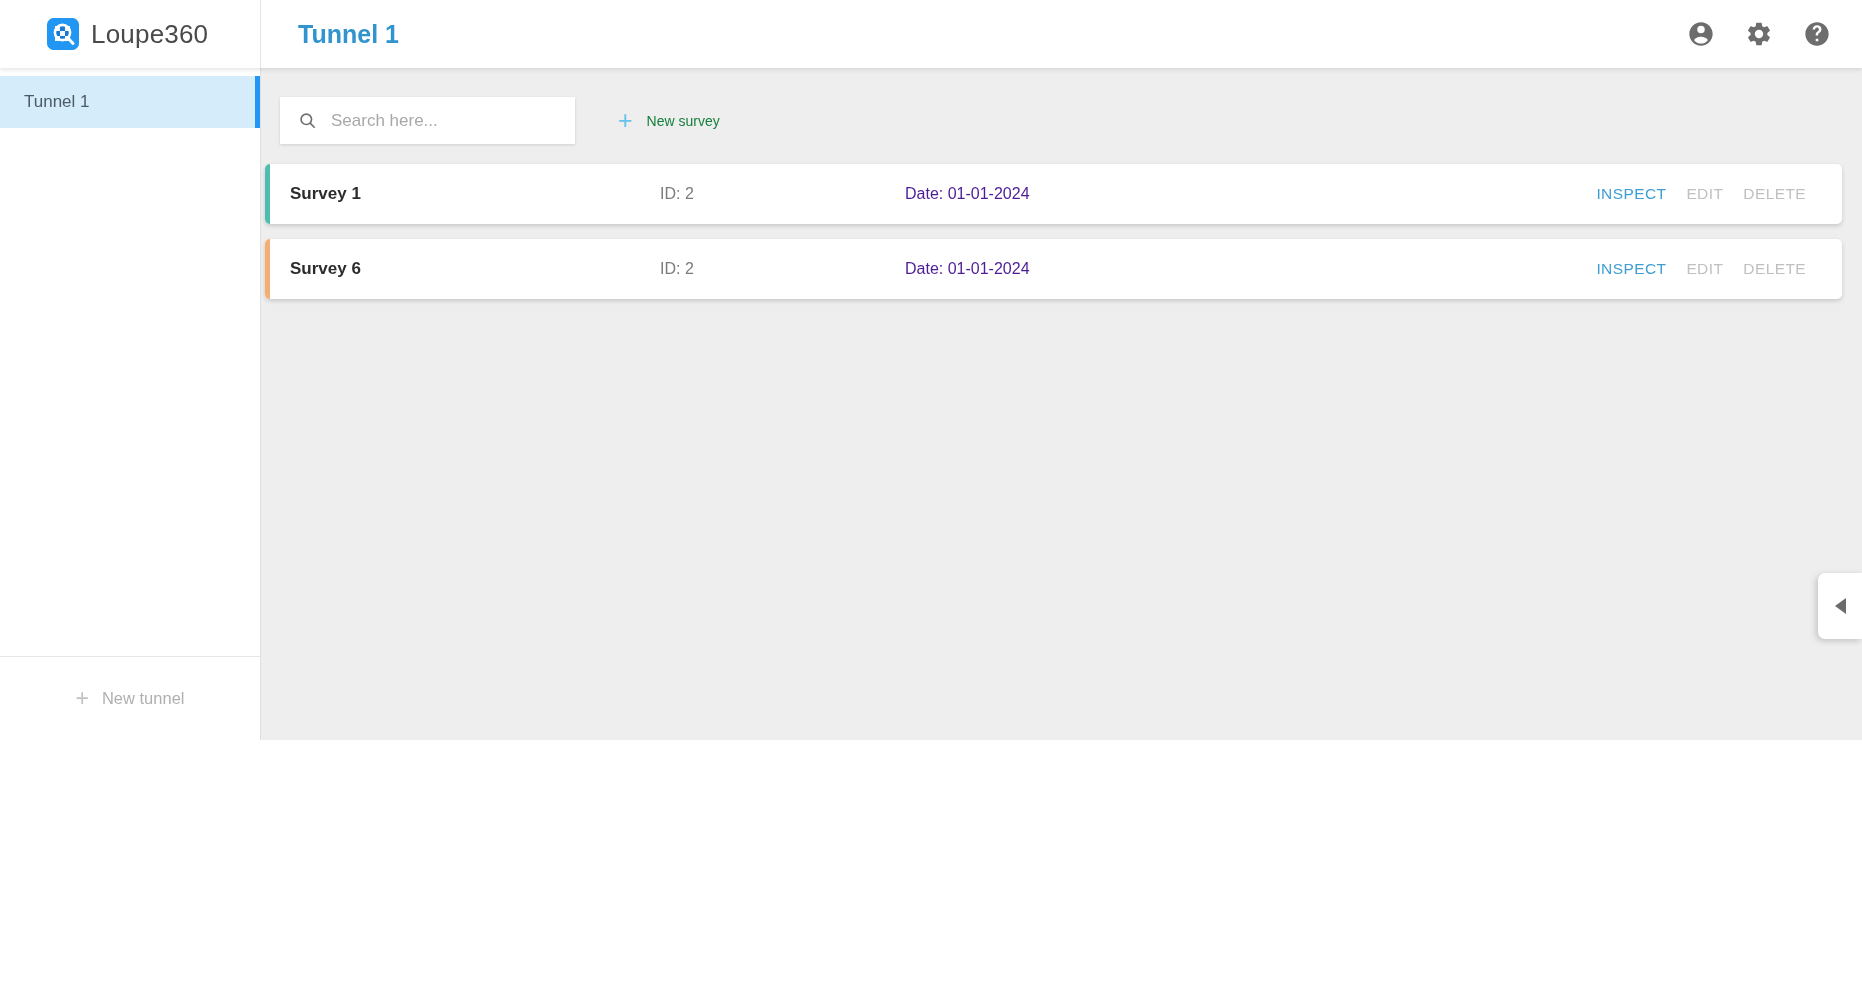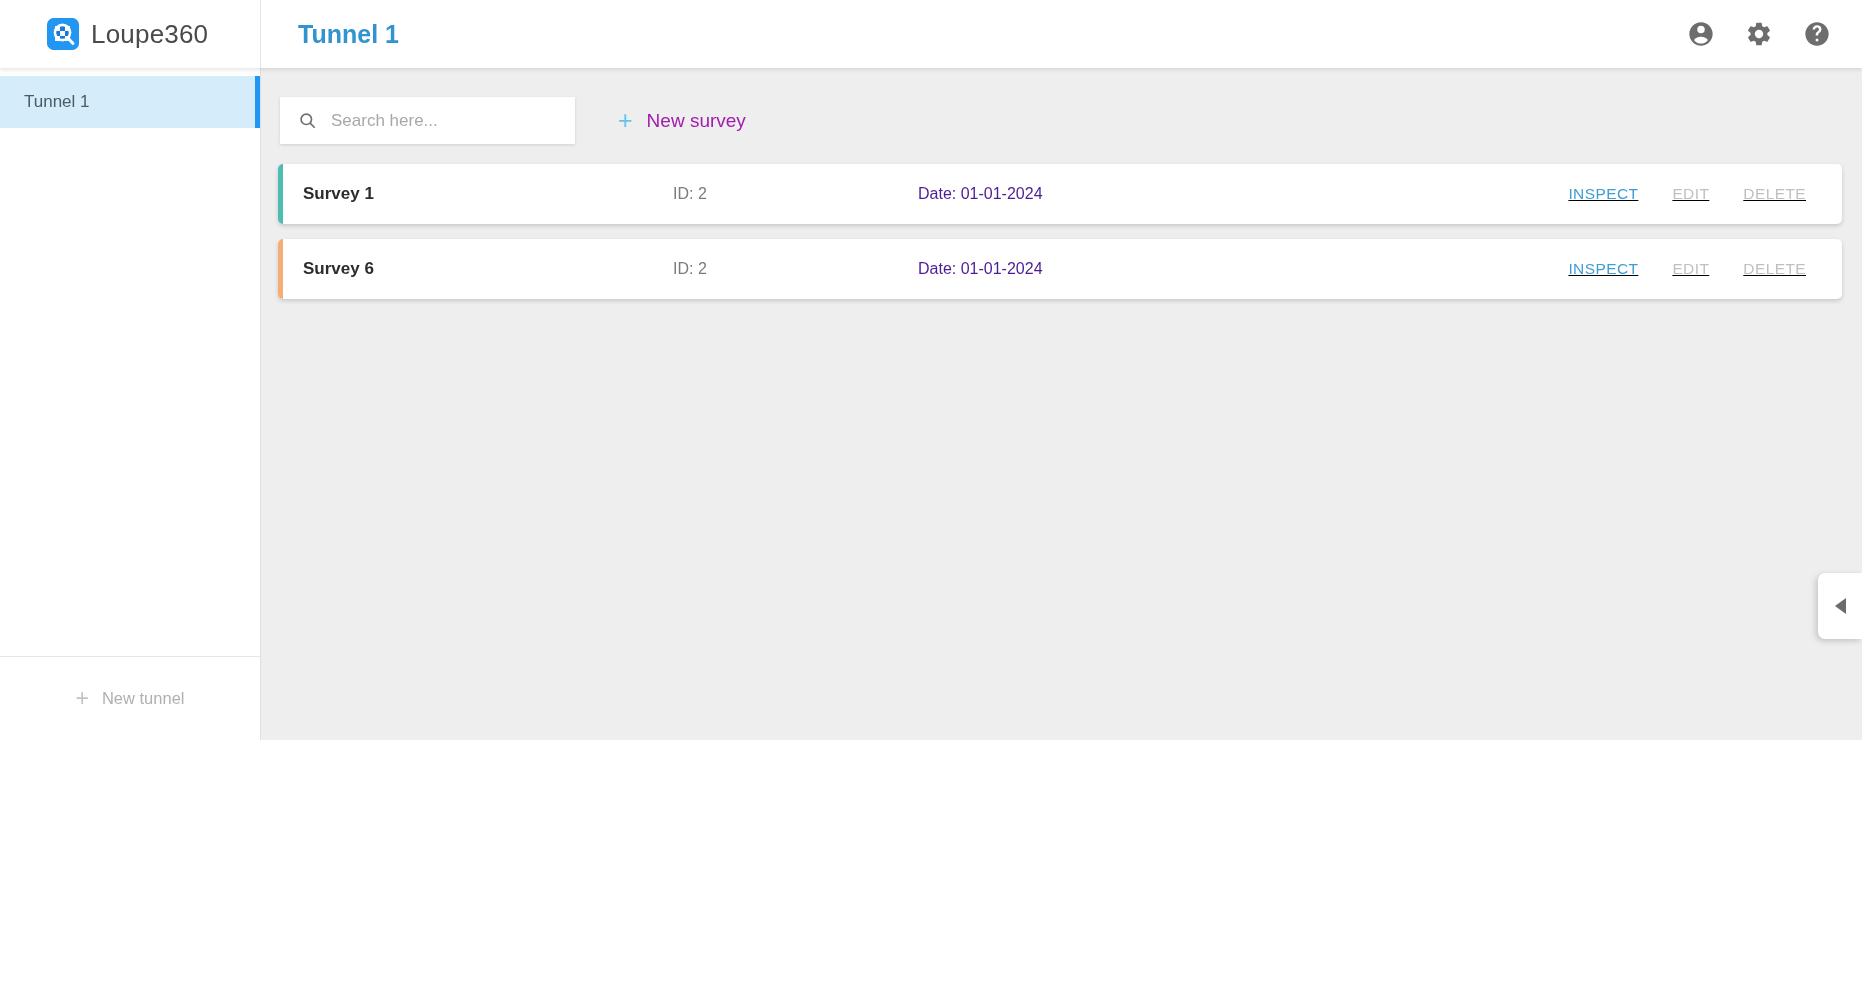--- a/index.html
+++ b/index.html
@@ -199,26 +199,26 @@
   .new-survey-btn {
     display: flex;
     align-items: center;
     gap: 14px;
     margin-left: 33px;
     cursor: pointer;
     user-select: none;
     padding: 8px 10px;
   }
   .plus-blue { font-size: 25px; line-height: 1; color: #63c3ec; font-weight: 300; }
-  .new-survey-label { font-size: 19px; color: #a21caf; }
+  .new-survey-label { font-size: 14px; color: #15803d; }
 
   
   .survey-list {
     margin-top: 20px;
-    padding-left: 17px;
+    padding-left: 4px;
     padding-right: 20px;
   }
 
   .survey-row {
     position: relative;
     height: 60px;
     background: #ffffff;
     border-radius: 5px;
     display: flex;
     align-items: center;
@@ -252,23 +252,22 @@
   .survey-date {
     font-size: 16px;
     color: #4c1d95;
     white-space: nowrap;
   }
 
   .row-actions {
     margin-left: auto;
     display: flex;
     align-items: flex-start;
-    gap: 34px;
+    gap: 20px;
     padding-right: 36px;
-    text-decoration: underline;
   }
   .act {
     font-size: 15.5px;
     letter-spacing: 0.4px;
     white-space: nowrap;
   }
   .act-inspect { color: #3e9ed4; cursor: pointer; }
   .act-disabled { color: #c0c0c0; cursor: default; }
 
   

